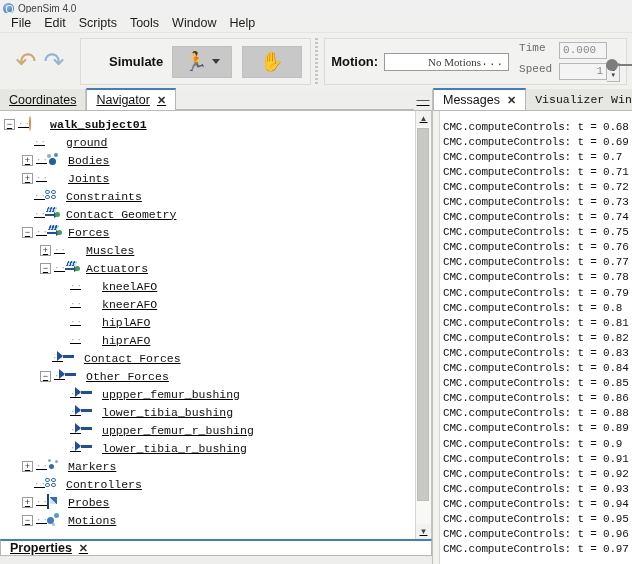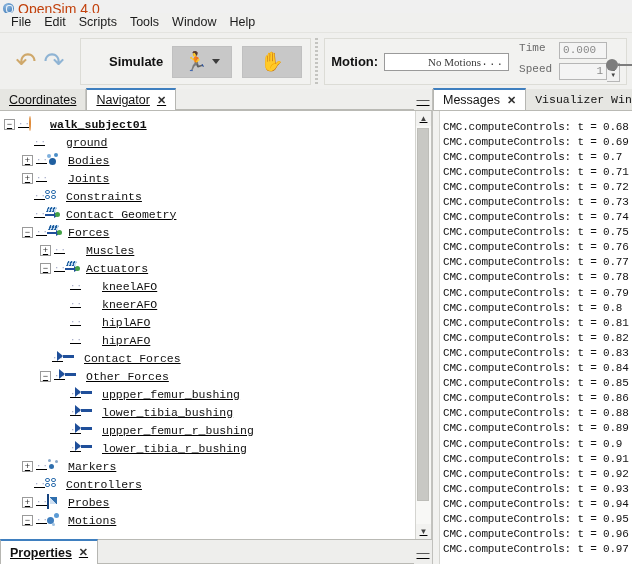--- a/index.html
+++ b/index.html
@@ -21,27 +21,27 @@
     width:11px;height:11px;border-radius:50%;
     background:radial-gradient(circle at 35% 30%,#8fb8e0,#2f6fae);
     margin-right:4px;margin-bottom:-1px;flex:none;
     position:relative;
   }
   .title-icon::after{
     content:"";position:absolute;left:3px;top:2px;width:5px;height:6px;
     border:1px solid #ffffff;border-radius:40%;opacity:.85;
   }
   .title-text{
-    font-size:14px;color:#c2410c;line-height:12px;
+    font-size:10px;color:#404040;line-height:12px;
     white-space:nowrap;margin-bottom:-2px;
   }
 
   
   .menubar{
-    height:19px;background:#f0f0ee;display:flex;
+    height:19px;background:#f0f0ee;display:flex;align-items:center;
     padding-left:5px;border-bottom:1px solid #e4e4e0;
   }
   .menu-item{
     font-size:12.5px;color:#1b1b1b;padding:2px 7px 2px 6px;
     white-space:nowrap;cursor:default;
   }
 
   
   .toolbar{
     height:57px;background:#f0f0ee;display:flex;align-items:center;
@@ -280,21 +280,21 @@
   }
   .sb-track{flex:1;width:15px;background:#f8f8f6;position:relative;}
   .sb-thumb{
     position:absolute;left:1px;width:12px;background:#c8c8c4;border:1px solid #bdbdb8;
     box-sizing:border-box;cursor:pointer;
   }
 
   
   .props{
     height:24px;background:#eeeeec;border-top:1px solid #b9b9b4;
-    display:flex;align-items:stretch;
+    display:flex;align-items:stretch;flex-direction:column;
   }
   .props .tab{font-weight:bold;}
 
   
   .msg-area{
     flex:1;background:#ffffff;overflow:hidden;position:relative;display:flex;
   }
   .msg-list{flex:1;padding:2px 0 0 3px;}
   .msg-line{
     font-family:"Liberation Mono", monospace;font-size:11px;color:#111;

